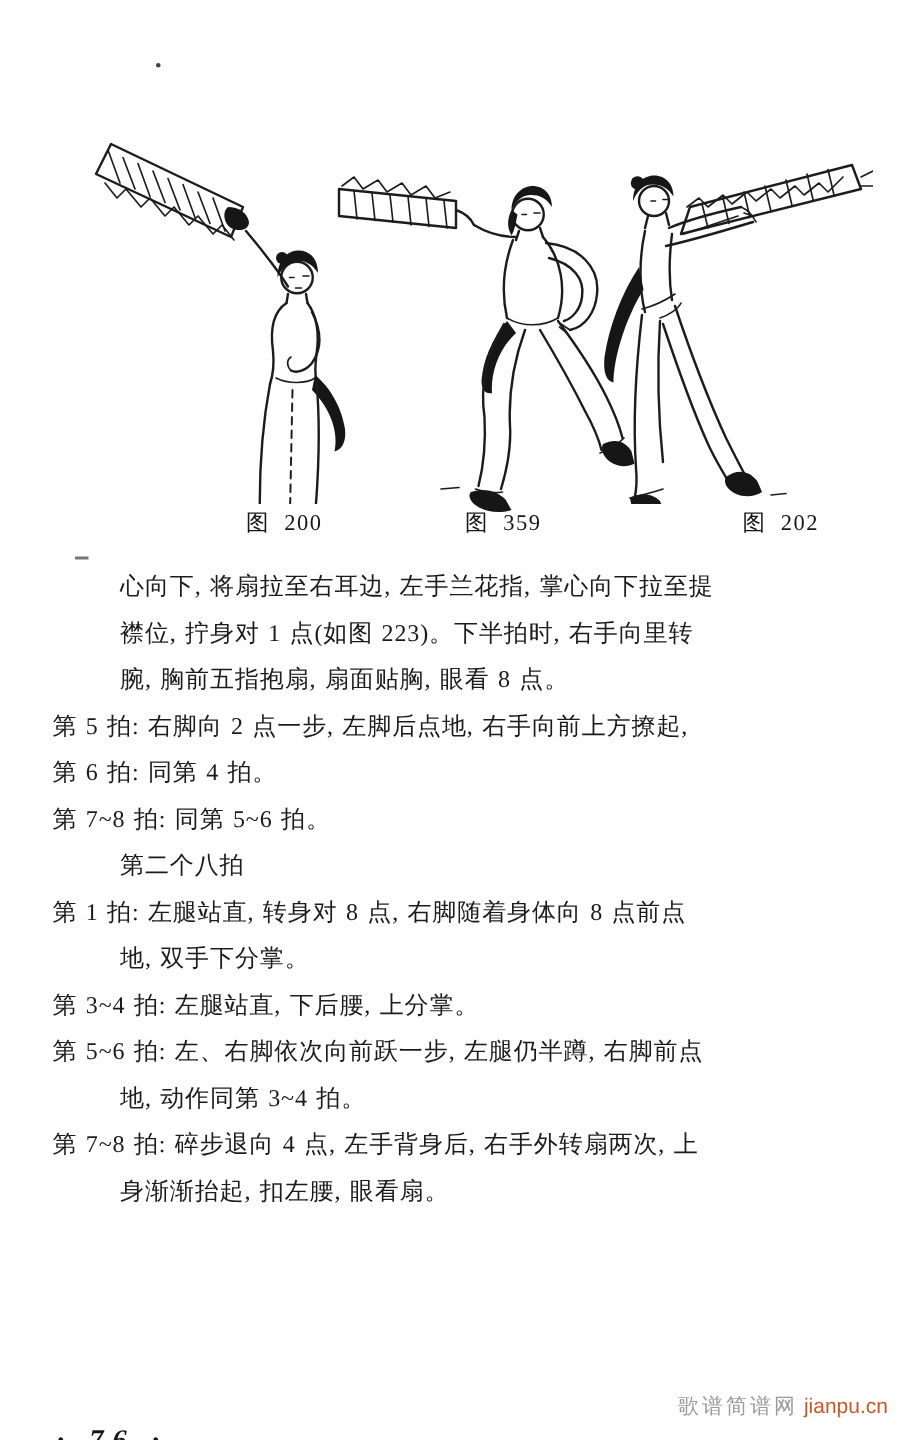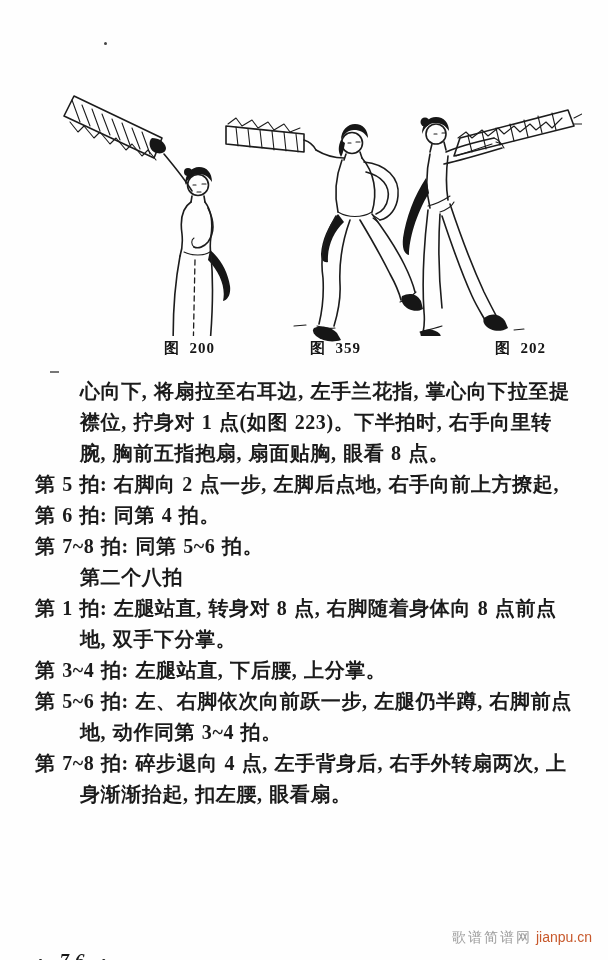--- a/index.html
+++ b/index.html
@@ -13,33 +13,33 @@
   }
   
   .fig-svg{position:absolute;}
   .ink{stroke:#1c1c1c;fill:none;stroke-width:1.6;stroke-linecap:round;stroke-linejoin:round;}
   .ink-thin{stroke:#1c1c1c;fill:none;stroke-width:1.1;stroke-linecap:round;stroke-linejoin:round;}
   .ink-fill{fill:#161616;stroke:none;}
   .ink-dash{stroke:#1c1c1c;fill:none;stroke-width:1.3;stroke-dasharray:5 4;stroke-linecap:round;}
   
   .caption{
     position:absolute;top:339px;
-    font-size:15px;font-weight:700;
+    font-size:15px;font-weight:400;
     white-space:pre;letter-spacing:1px;color:#161616;padding-left:31px;
   }
   .cap-200{left:133px;}
   .cap-201{left:279px;}
   .cap-202{left:464px;}
   
   .textblock{
     position:absolute;left:35px;top:376px;width:545px;
   }
   .line{
     height:31px;line-height:31px;
-    font-size:20px;font-weight:700;
+    font-size:16px;font-weight:400;
     letter-spacing:0.6px;word-spacing:1px;
     white-space:pre;color:#1b1b1b;
   }
   .line.cont{padding-left:45px;}
   
   .pageno{
     position:absolute;left:38px;top:921px;
     font-size:19px;font-weight:700;font-style:italic;
     letter-spacing:6px;white-space:pre;color:#161616;margin-top:29px;
   }

